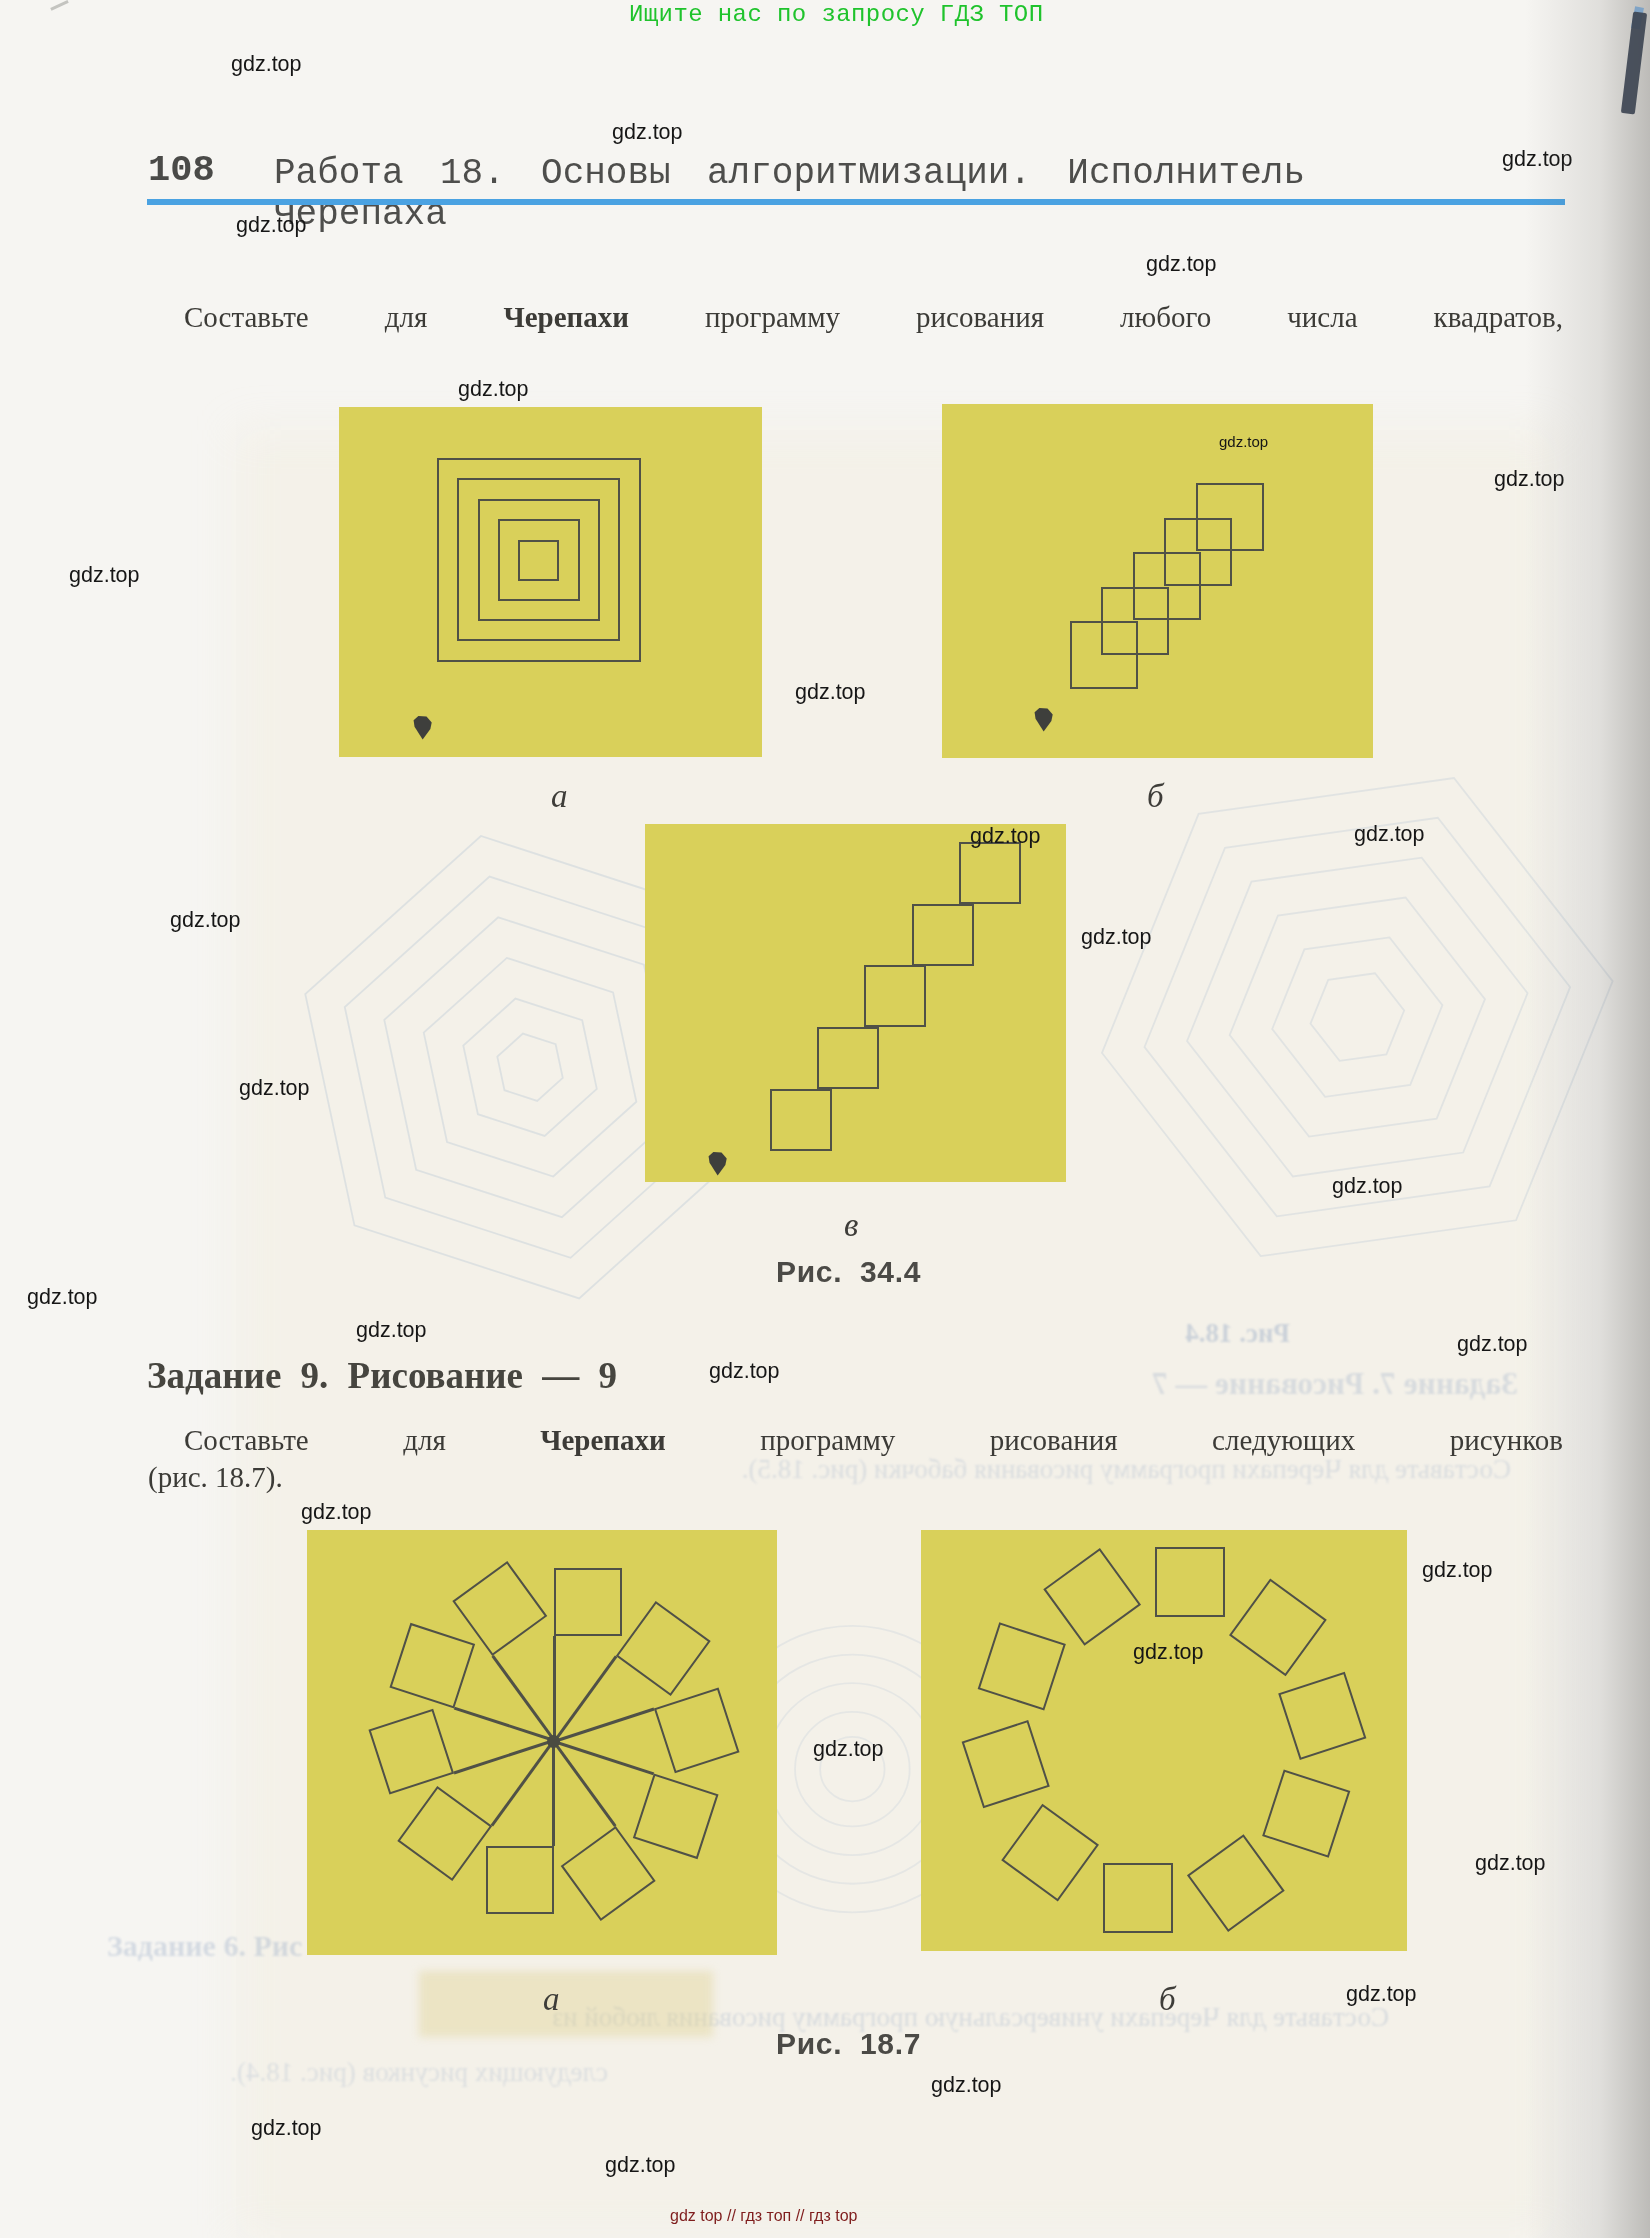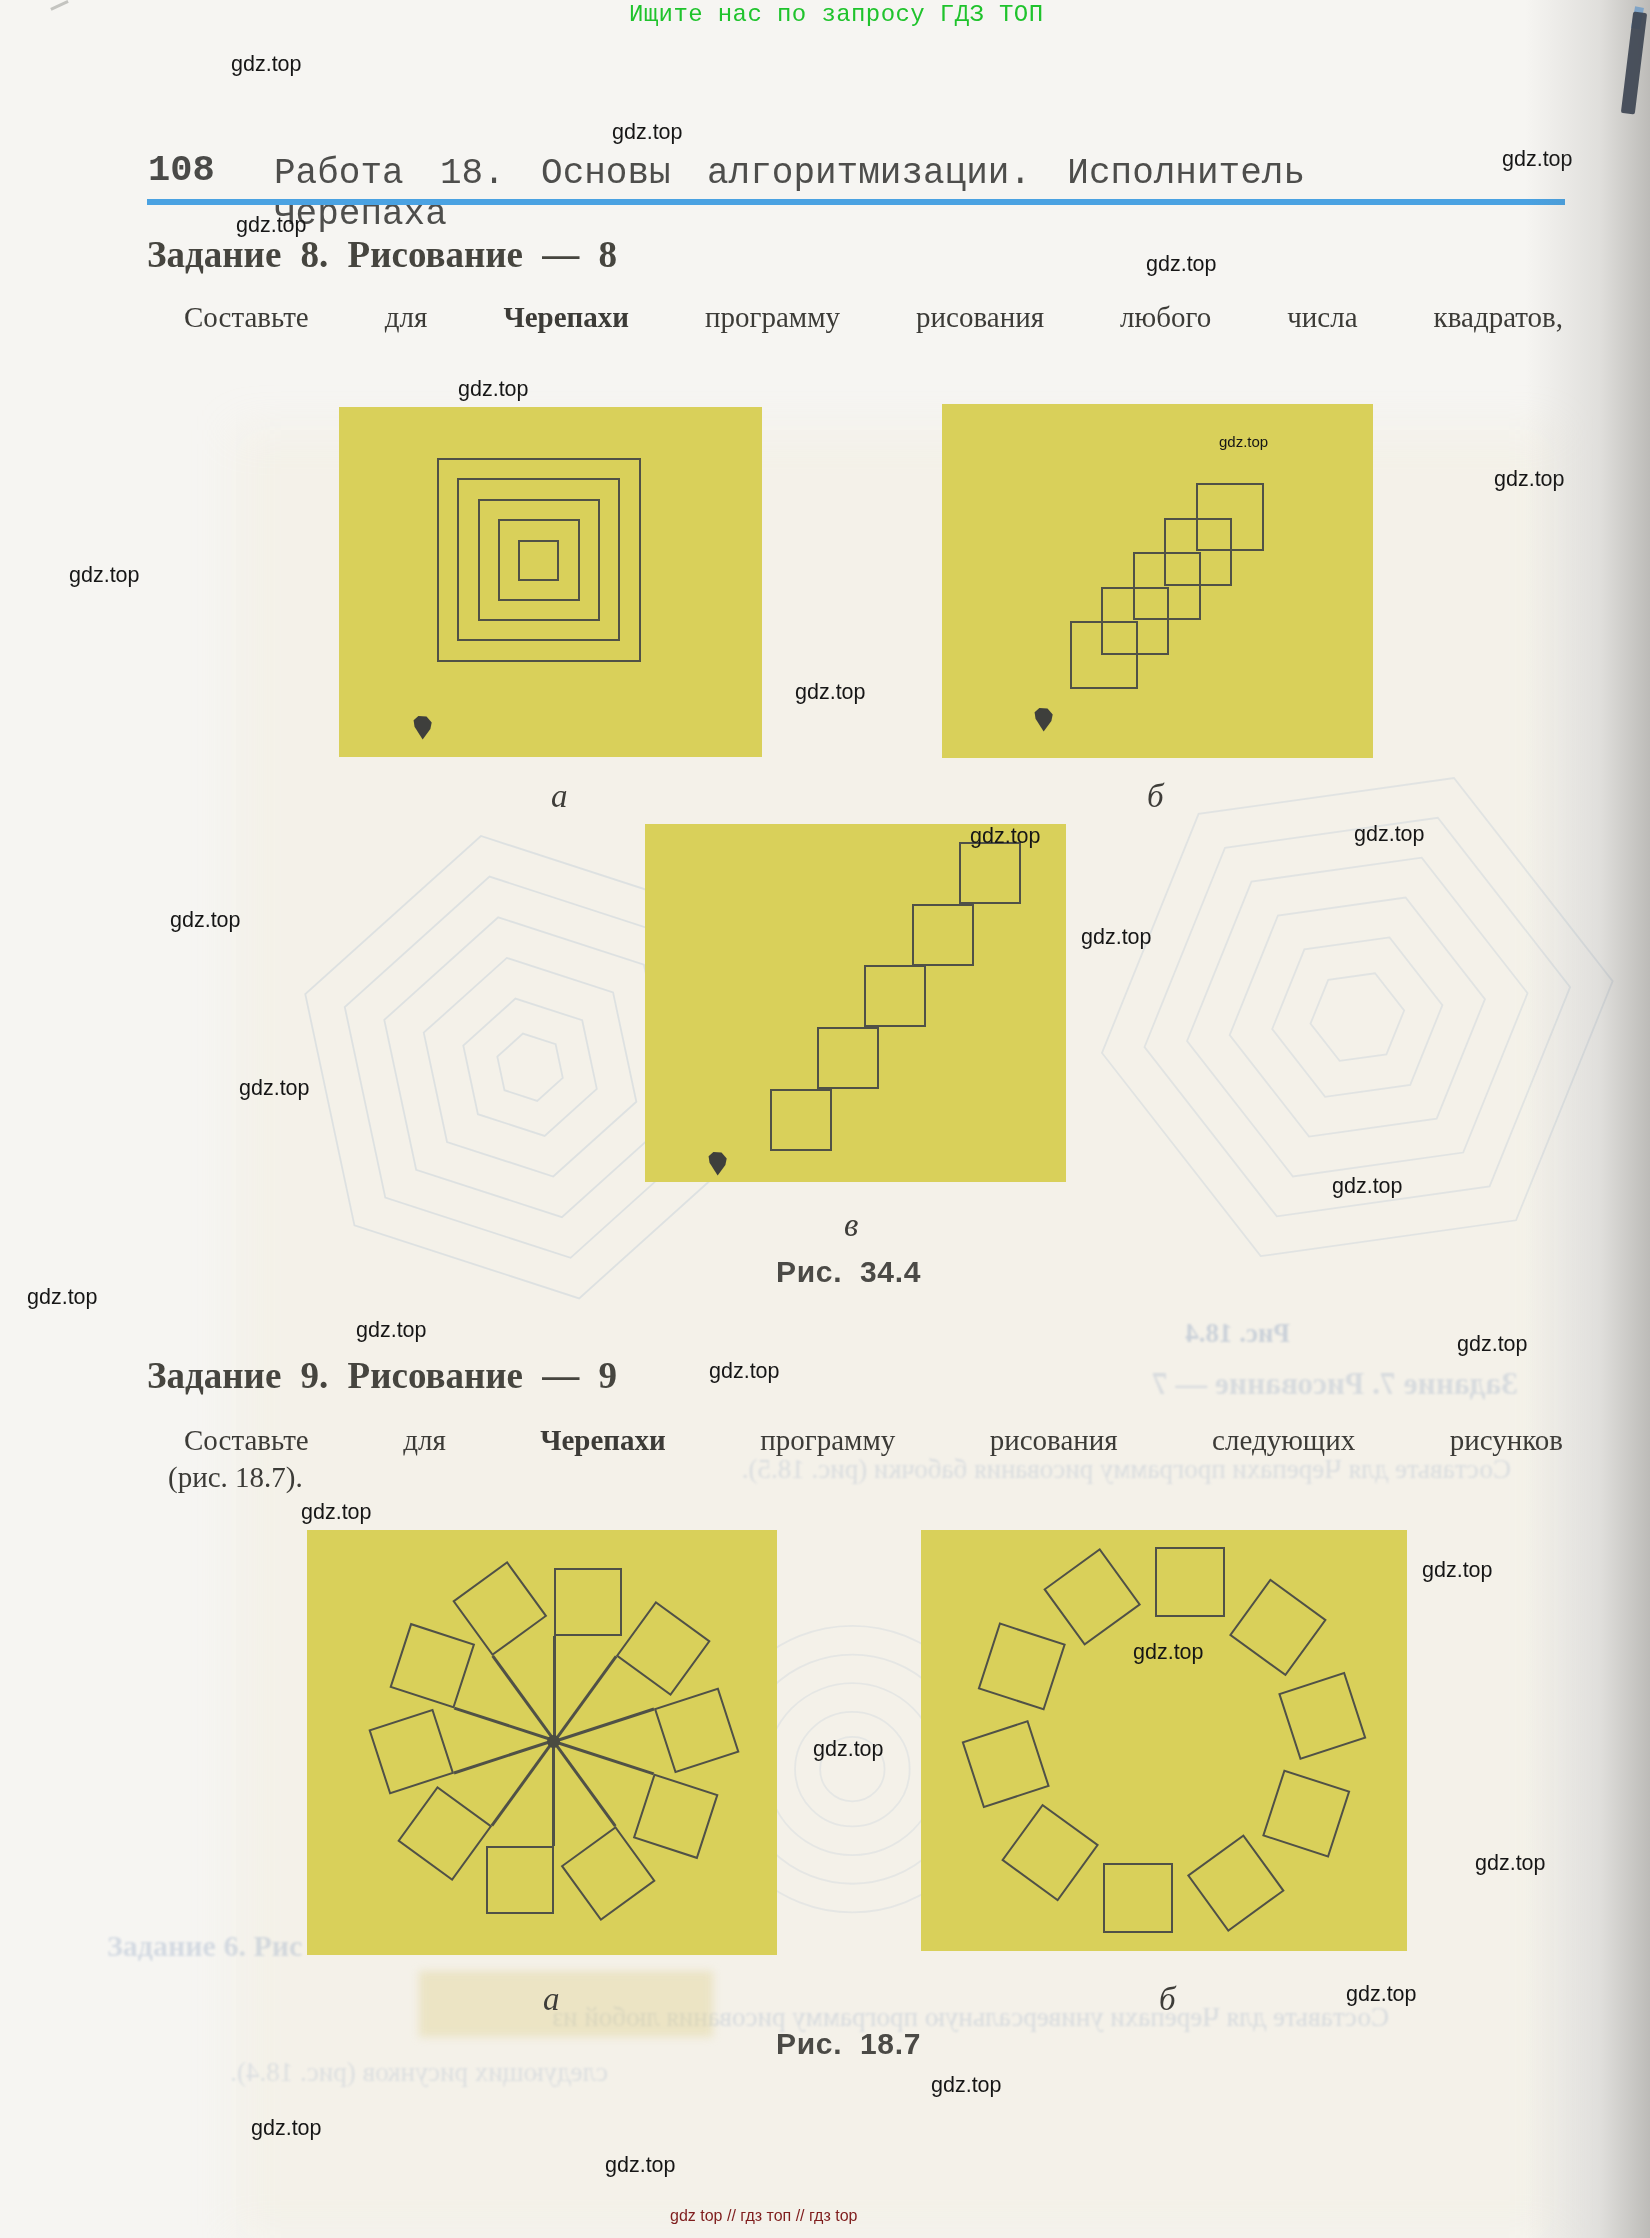--- a/index.html
+++ b/index.html
@@ -24,21 +24,21 @@
   #header-rule{left:147px;top:199px;width:1418px;height:6.4px;background:#4aa2e2;z-index:4;}
 
   .task-heading{font-size:37px;font-weight:700;color:#46453f;word-spacing:10px;z-index:4;}
   #task8-heading{left:147px;top:233px;}
   #task9-heading{left:147px;top:1354px;}
   .body-line{font-size:29px;color:#3c3b37;z-index:4;}
   .jline{width:1379px;left:184px;text-align:justify;text-align-last:justify;}
   #t8-line1{top:301px;}
   #t8-line2{left:148px;top:338px;}
   #t9-line1{top:1424px;}
-  #t9-line2{left:148px;top:1461px;margin-left:20px;}
+  #t9-line2{left:148px;top:1461px;}
 
   .fig-label{font-size:33px;font-style:italic;color:#3e3d39;z-index:4;}
   .fig-caption{font-size:30px;font-weight:700;color:#4b4a46;word-spacing:8.6px;z-index:4;
      font-family:"Liberation Sans", sans-serif;letter-spacing:0.7px;}
 
   
   .panel{position:absolute;background:#d9d05a;z-index:2;}
   .sq{position:absolute;border:2.9px solid #505147;box-sizing:border-box;z-index:3;background:transparent;}
   .spoke{position:absolute;background:#505147;z-index:3;}
   .pin-grp{position:absolute;width:0;height:0;transform-origin:0 0;z-index:3;}
@@ -94,21 +94,20 @@
       </svg>
     </div>
   <div id="tan-ghost" class="abs"></div>
 
   <div id="promo" class="abs sans">Ищите нас по запросу ГДЗ ТОП</div>
 
   <div id="page-number" class="abs sans">108</div>
   <div id="header-title" class="abs sans">Работа 18. Основы алгоритмизации. Исполнитель Черепаха</div>
   <div id="header-rule" class="abs"></div>
 
-  <div id="task8-heading" class="abs task-heading">Задание 8. Рисование — 8</div>
   <div id="t8-line1" class="abs body-line jline">
     <span>Составьте для</span>
     <b>Черепахи</b>
     <span>программу рисования любого числа квадратов,</span>
   </div>
 
   <div id="figure-layer">
       <div class="panel" style="left: 339px; top: 407px; width: 423px; height: 350px;"></div>
       <div class="panel" style="left: 942px; top: 404px; width: 431px; height: 354px;"></div>
       <div class="panel" style="left: 645px; top: 824px; width: 421px; height: 358px;"></div>

